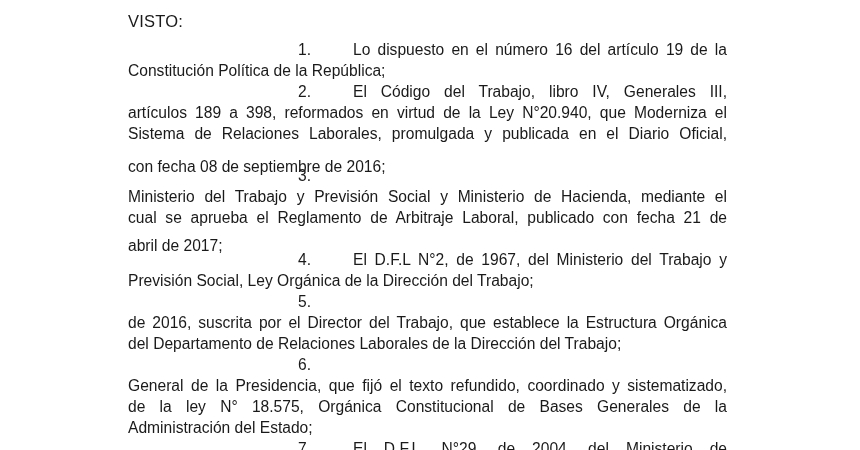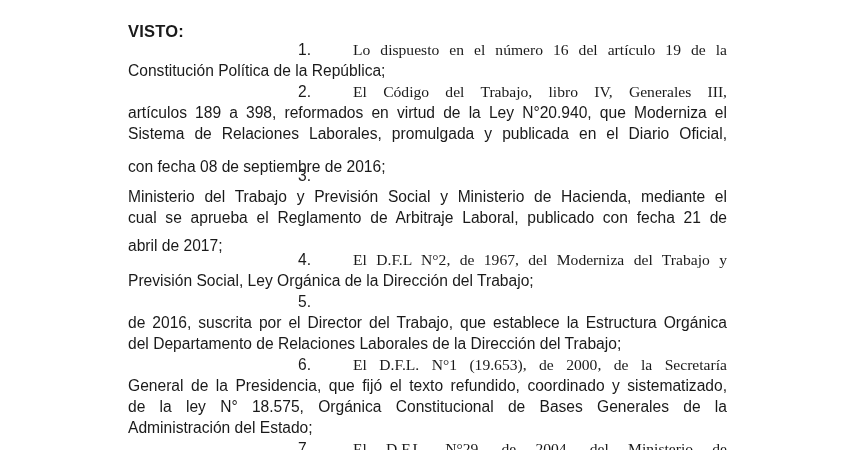--- a/index.html
+++ b/index.html
@@ -3,29 +3,29 @@
 <meta charset="utf-8">
 <style>
   html, body { margin: 0; padding: 0; background: #ffffff; }
   body {
     width: 860px; height: 450px; overflow: hidden; position: relative;
     font-family: "Liberation Sans", sans-serif; color: #1a1a1a;
   }
   .page { position: absolute; left: 128px; top: 0; width: 599px; }
   .heading {
     position: absolute; left: 0; top: 12px;
-    font-weight: bold; font-size: 16.5px; letter-spacing: 0.2px; margin-top: 10px;
+    font-weight: normal; font-size: 16.5px; letter-spacing: 0.2px;
   }
   .line {
     position: absolute; left: 0; width: 599px; height: 20px;
     font-size: 15.6px; line-height: 20px; white-space: nowrap;
   }
   .justify { text-align: justify; text-align-last: justify; white-space: normal; }
   .num { position: absolute; left: 170px; }
-  .first { position: absolute; left: 225px; right: 0; text-align: justify; text-align-last: justify; font-family: Liberation Serif, serif; }
+  .first { position: absolute; left: 225px; right: 0; text-align: justify; text-align-last: justify; }
 </style>
 </head>
 <body>
 
 <div class="page">
   <div class="heading">VISTO:</div>
 
   <div class="line" style="top:40px">
     <span class="num">1.</span>
     <span class="first">Lo dispuesto en el número 16 del artículo 19 de la</span>
@@ -42,33 +42,32 @@
 
   <div class="line" style="top:166px">
     <span class="num">3.</span>
   </div>
   <div class="line justify" style="top:187px">Ministerio del Trabajo y Previsión Social y Ministerio de Hacienda, mediante el</div>
   <div class="line justify" style="top:208px">cual se aprueba el Reglamento de Arbitraje Laboral, publicado con fecha 21 de</div>
   <div class="line" style="top:236px">abril de 2017;</div>
 
   <div class="line" style="top:250px">
     <span class="num">4.</span>
-    <span class="first">El D.F.L N°2, de 1967, del Moderniza del Trabajo y</span>
+    <span class="first">El D.F.L N°2, de 1967, del Ministerio del Trabajo y</span>
   </div>
   <div class="line" style="top:271px">Previsión Social, Ley Orgánica de la Dirección del Trabajo;</div>
 
   <div class="line" style="top:292px">
     <span class="num">5.</span>
   </div>
   <div class="line justify" style="top:313px">de 2016, suscrita por el Director del Trabajo, que establece la Estructura Orgánica</div>
   <div class="line" style="top:334px">del Departamento de Relaciones Laborales de la Dirección del Trabajo;</div>
 
   <div class="line" style="top:355px">
     <span class="num">6.</span>
-    <span class="first">El D.F.L. N°1 (19.653), de 2000, de la Secretaría</span>
   </div>
   <div class="line justify" style="top:376px">General de la Presidencia, que fijó el texto refundido, coordinado y sistematizado,</div>
   <div class="line justify" style="top:397px">de la ley N° 18.575, Orgánica Constitucional de Bases Generales de la</div>
   <div class="line" style="top:418px">Administración del Estado;</div>
 
   <div class="line" style="top:439px">
     <span class="num">7.</span>
     <span class="first">El D.F.L. N°29, de 2004, del Ministerio de</span>
   </div>
 </div>

